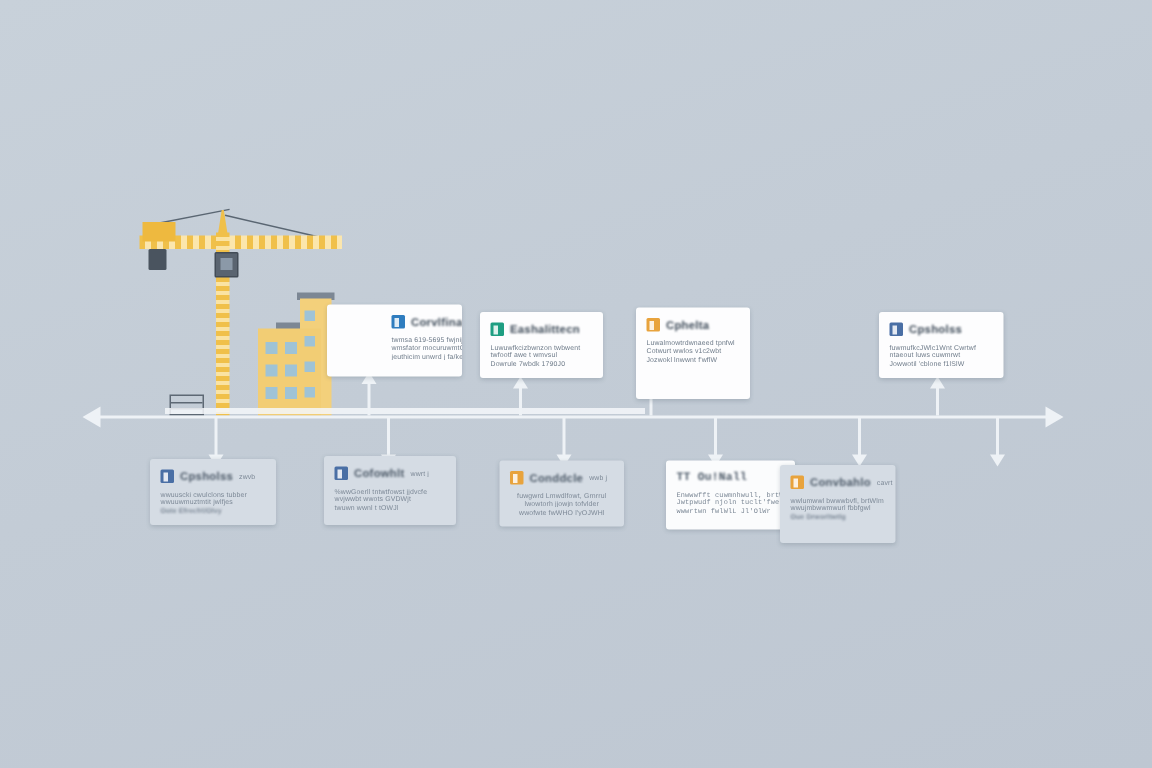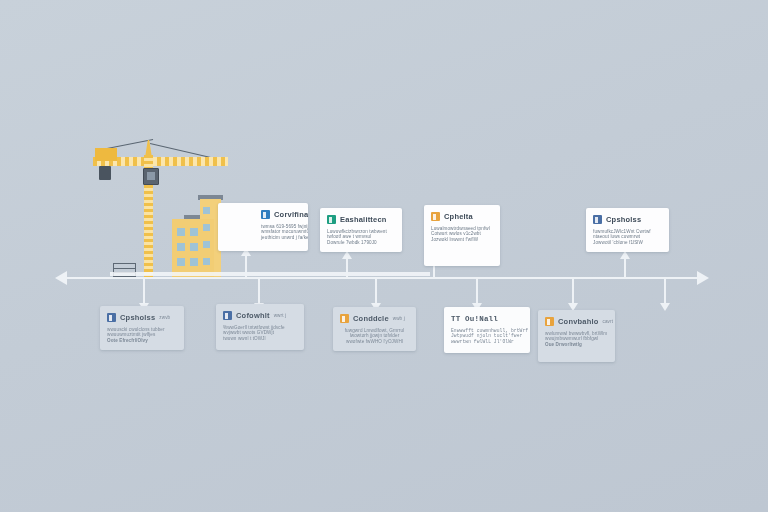--- a/index.html
+++ b/index.html
@@ -243,21 +243,21 @@
 
   <div class="card bottom hl" style="left:444px;top:307px;width:86px;height:46px;">
     <div class="card-head">
       <span class="t-title">TT Ou!Nall</span>
     </div>
     <div class="t-line">Enwwwfft  cuwmnhwull,  brtWrf</div>
     <div class="t-line">Jwtpwudf  njoln  tuclt'fwer</div>
     <div class="t-line">wwwrtwn  fwlWlL  Jl'OlWr</div>
   </div>
 
-  <div class="card bottom" style="left:538px;top:310px;width:77px;height:52px;">
+  <div class="card bottom" style="left:520px;top:310px;width:77px;height:52px;">
     <div class="card-head">
       <span class="ico orange"></span>
       <span class="t-title">Convbahlo</span>
       <span class="t-line">cavrt</span>
     </div>
     <div class="t-line">wwlumwwl  bwwwbvfl,  brtWlm</div>
     <div class="t-line">wwujmbwwmwurl  fbbfgwl</div>
     <div class="t-line strong">Oue Drworltwtlg</div>
   </div>
 

